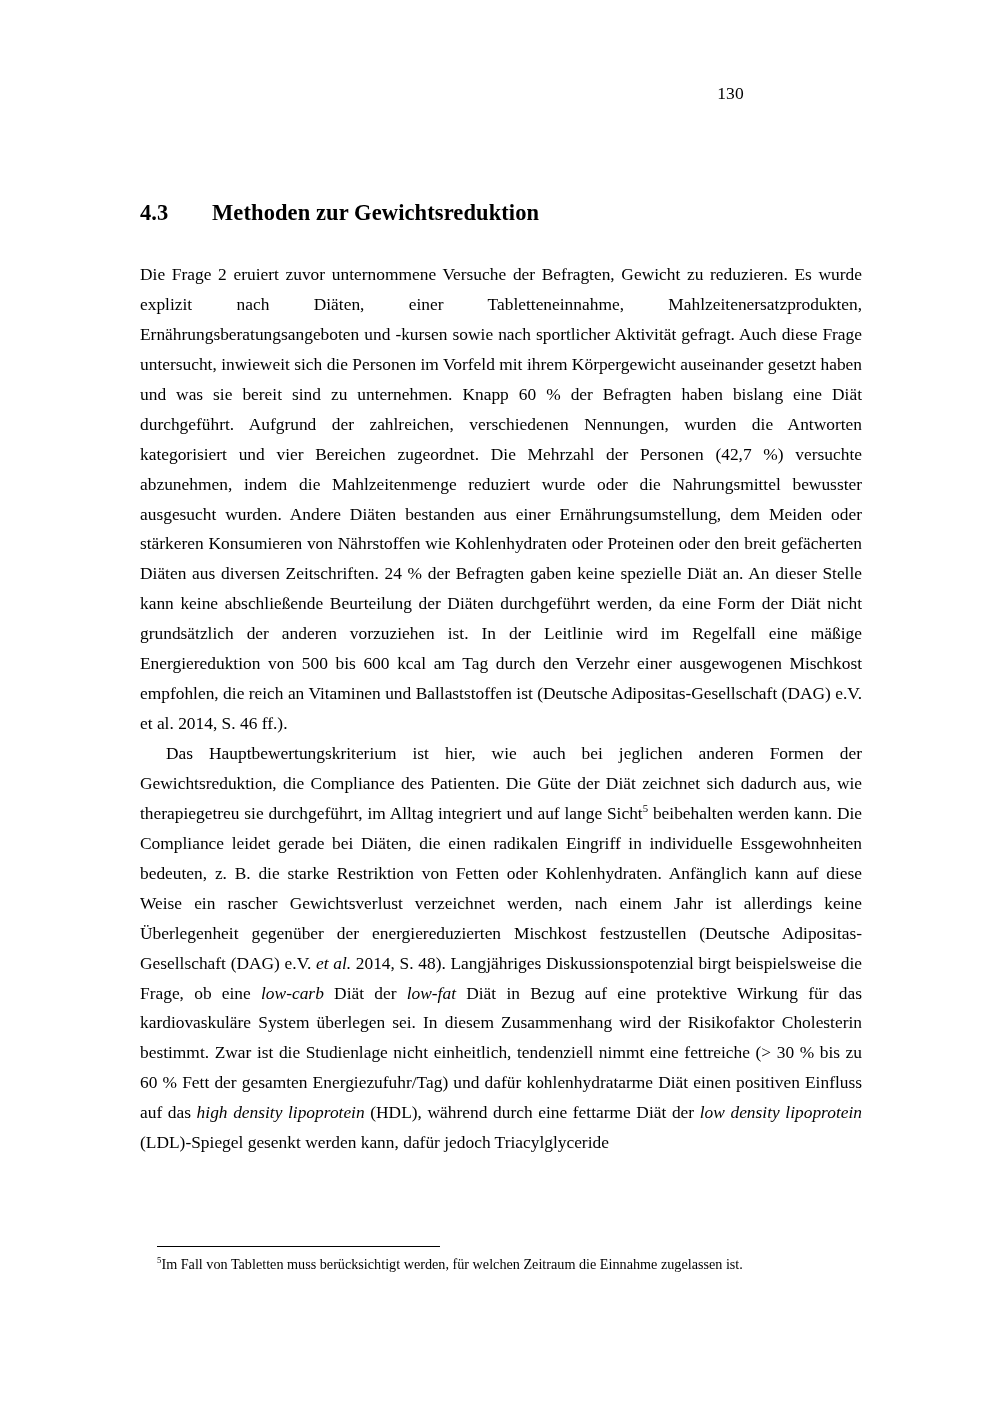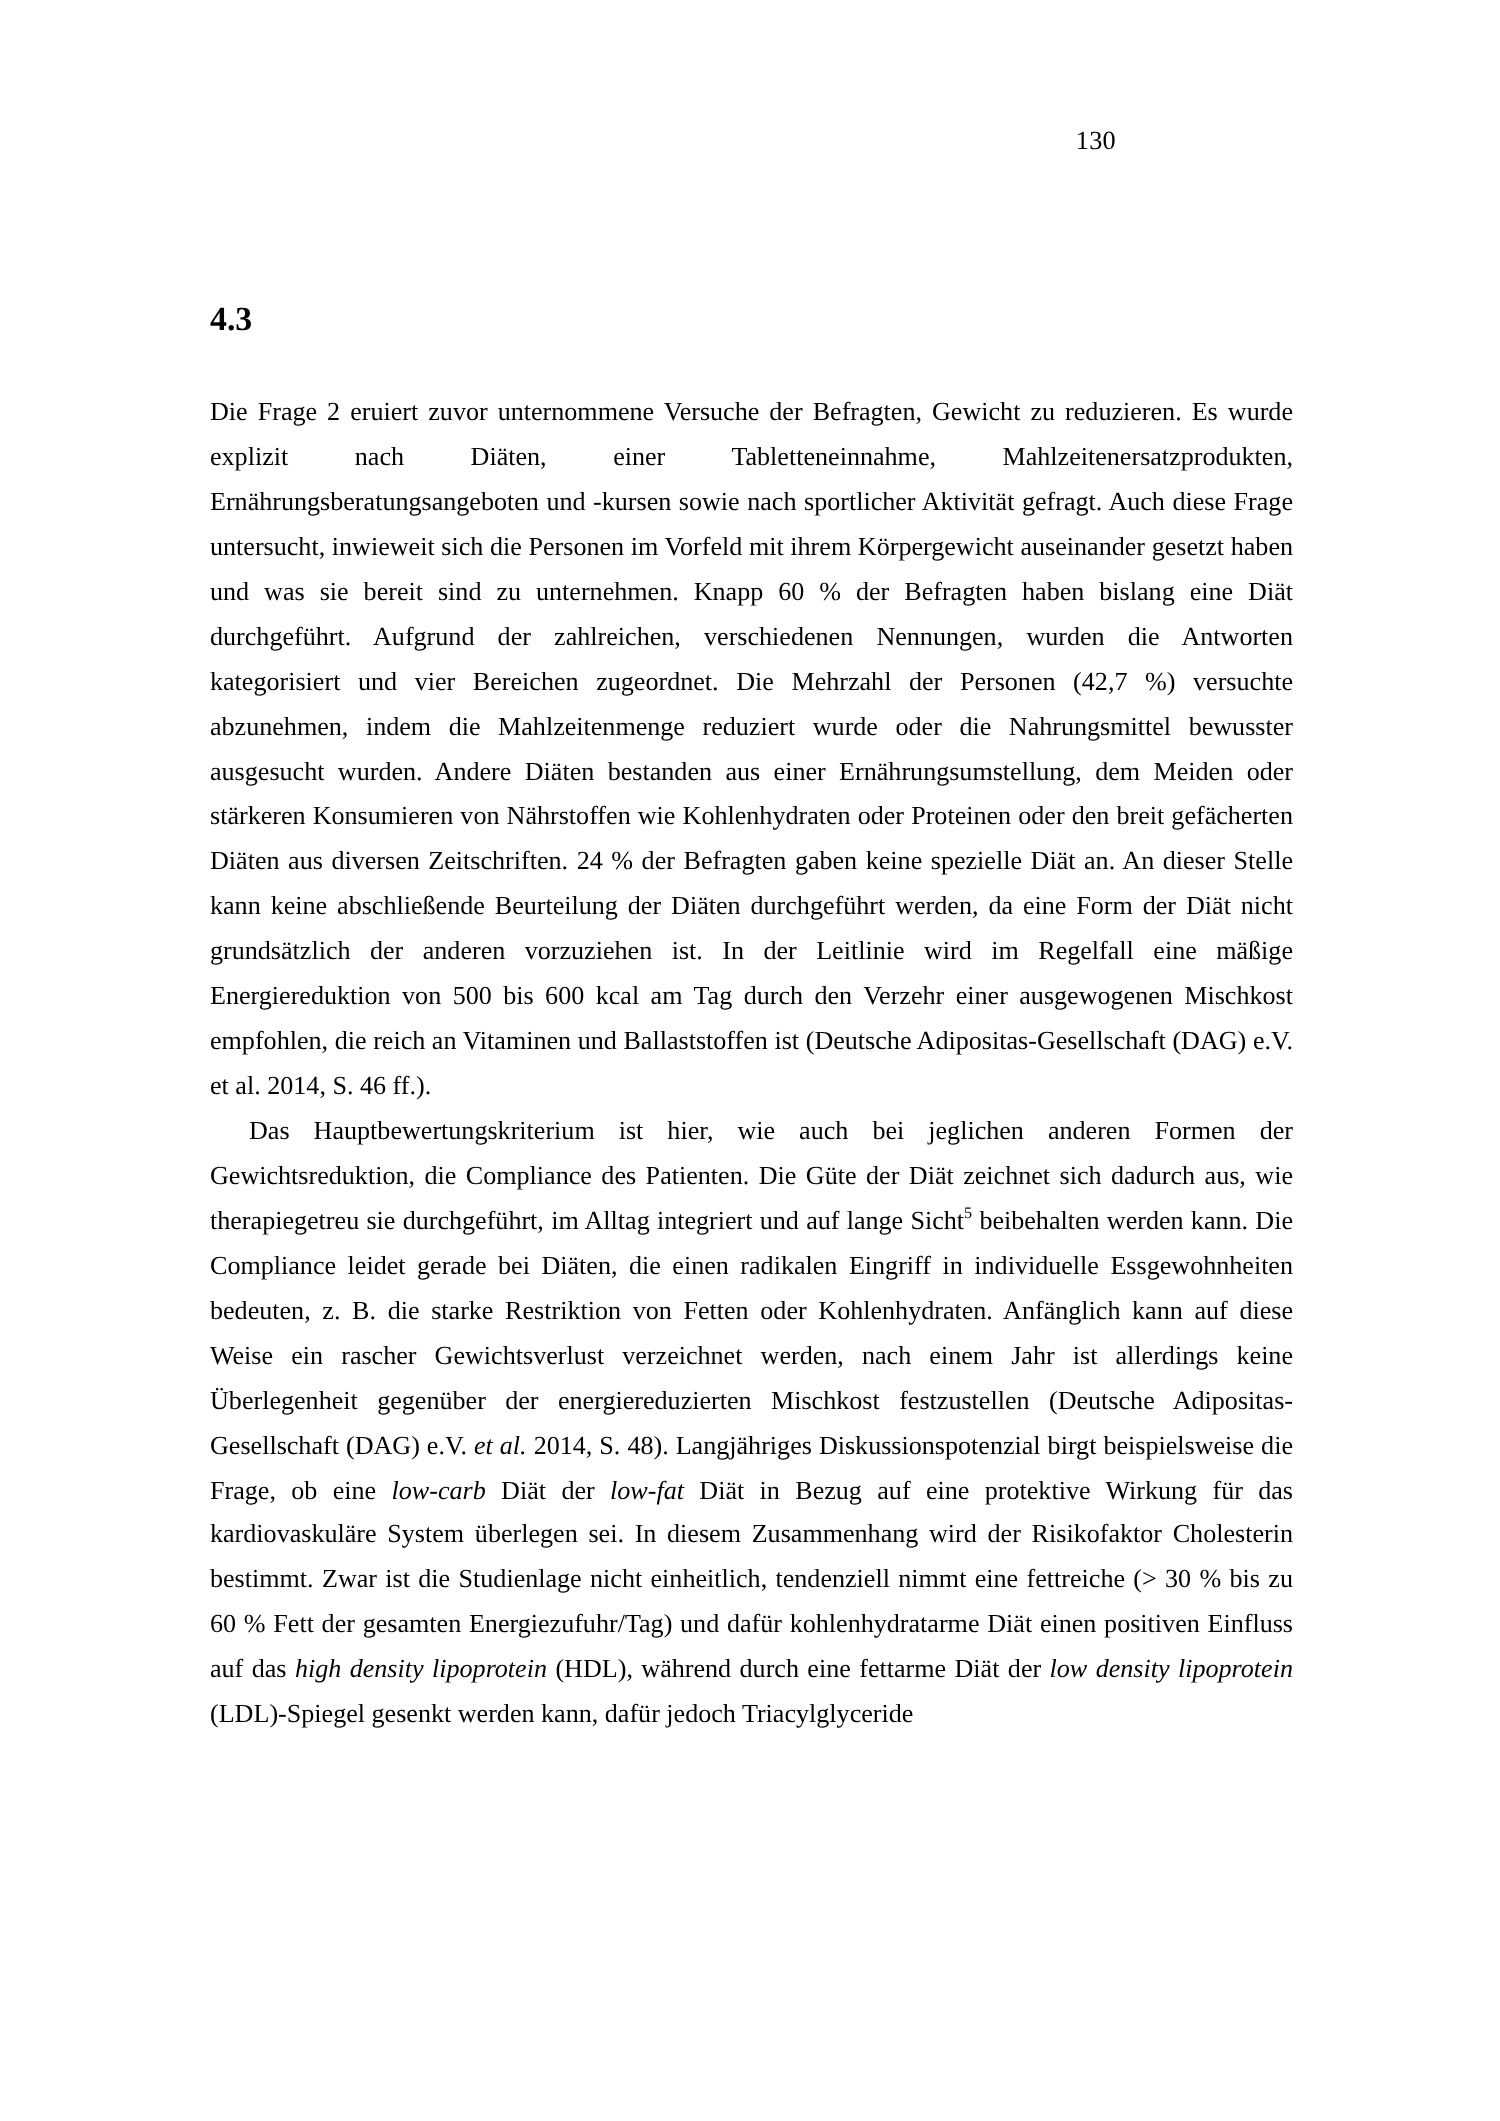--- a/index.html
+++ b/index.html
@@ -106,22 +106,27 @@
 
 <div class="page">
 
   <div class="page-number">130</div>
 
   <div class="content">
 
 
     <div class="heading-wrap">
       <span class="heading-num">4.3</span>
+      <h2 class="section-heading">Methoden zur Gewichtsreduktion</h2>
     </div>
 
     <p class="body-block cont"><span>Die Frage 2 eruiert zuvor unternommene Versuche der Befragten, Gewicht zu reduzieren. Es wurde explizit nach Diäten, einer Tabletteneinnahme, Mahlzeitenersatzprodukten, Ernährungsberatungsangeboten und -kursen sowie nach sportlicher Aktivität gefragt. Auch diese Frage untersucht, inwieweit sich die Personen im Vorfeld mit ihrem Körpergewicht auseinander gesetzt haben und was sie bereit sind zu unternehmen. Knapp 60 % der Befragten haben bislang eine Diät durchgeführt. Aufgrund der zahlreichen, verschiedenen Nennungen, wurden die Antworten kategorisiert und vier Bereichen zugeordnet. Die Mehrzahl der Personen (42,7 %) versuchte abzunehmen, indem die Mahlzeitenmenge reduziert wurde oder die Nahrungsmittel bewusster ausgesucht wurden. Andere Diäten bestanden aus einer Ernährungsumstellung, dem Meiden oder stärkeren Konsumieren von Nährstoffen wie Kohlenhydraten oder Proteinen oder den breit gefächerten Diäten aus diversen Zeitschriften. 24 % der Befragten gaben keine spezielle Diät an. An dieser Stelle kann keine abschließende Beurteilung der Diäten durchgeführt werden, da eine Form der Diät nicht grundsätzlich der anderen vorzuziehen ist. In der Leitlinie wird im Regelfall eine mäßige Energiereduktion von 500 bis 600 kcal am Tag durch den Verzehr einer ausgewogenen Mischkost empfohlen, die reich an Vitaminen und Ballaststoffen ist (Deutsche Adipositas-Gesellschaft (DAG) e.V. et al. 2014, S. 46 ff.).</span></p>
 
     <p class="indent"><span>Das Hauptbewertungskriterium ist hier, wie auch bei jeglichen anderen Formen der Gewichtsreduktion, die Compliance des Patienten. Die Güte der Diät zeichnet sich dadurch aus, wie therapiegetreu sie durchgeführt, im Alltag integriert und auf lange Sicht</span><sup>5</sup><span> beibehalten werden kann. Die Compliance leidet gerade bei Diäten, die einen radikalen Eingriff in individuelle Essgewohnheiten bedeuten, z. B. die starke Restriktion von Fetten oder Kohlenhydraten. Anfänglich kann auf diese Weise ein rascher Gewichtsverlust verzeichnet werden, nach einem Jahr ist allerdings keine Überlegenheit gegenüber der energiereduzierten Mischkost festzustellen (Deutsche Adipositas-Gesellschaft (DAG) e.V. </span><i>et al.</i><span> 2014, S. 48). Langjähriges Diskussionspotenzial birgt beispielsweise die Frage, ob eine </span><i>low-carb</i><span> Diät der </span><i>low-fat</i><span> Diät in Bezug auf eine protektive Wirkung für das kardiovaskuläre System überlegen sei. In diesem Zusammenhang wird der Risikofaktor Cholesterin bestimmt. Zwar ist die Studienlage nicht einheitlich, tendenziell nimmt eine fettreiche (&gt; 30 % bis zu 60 % Fett der gesamten Energiezufuhr/Tag) und dafür kohlenhydratarme Diät einen positiven Einfluss auf das </span><i>high density lipoprotein</i><span> (HDL), während durch eine fettarme Diät der </span><i>low density lipoprotein</i><span> (LDL)-Spiegel gesenkt werden kann, dafür jedoch Triacylglyceride</span></p>
 
   </div>
 
+  <div class="footnote-area">
+    <div class="footnote-rule"></div>
+    <div class="footnote-text"><sup>5</sup><span>Im Fall von Tabletten muss berücksichtigt werden, für welchen Zeitraum die Einnahme zugelassen ist.</span></div>
+  </div>
 
 </div>
 
 </body></html>

